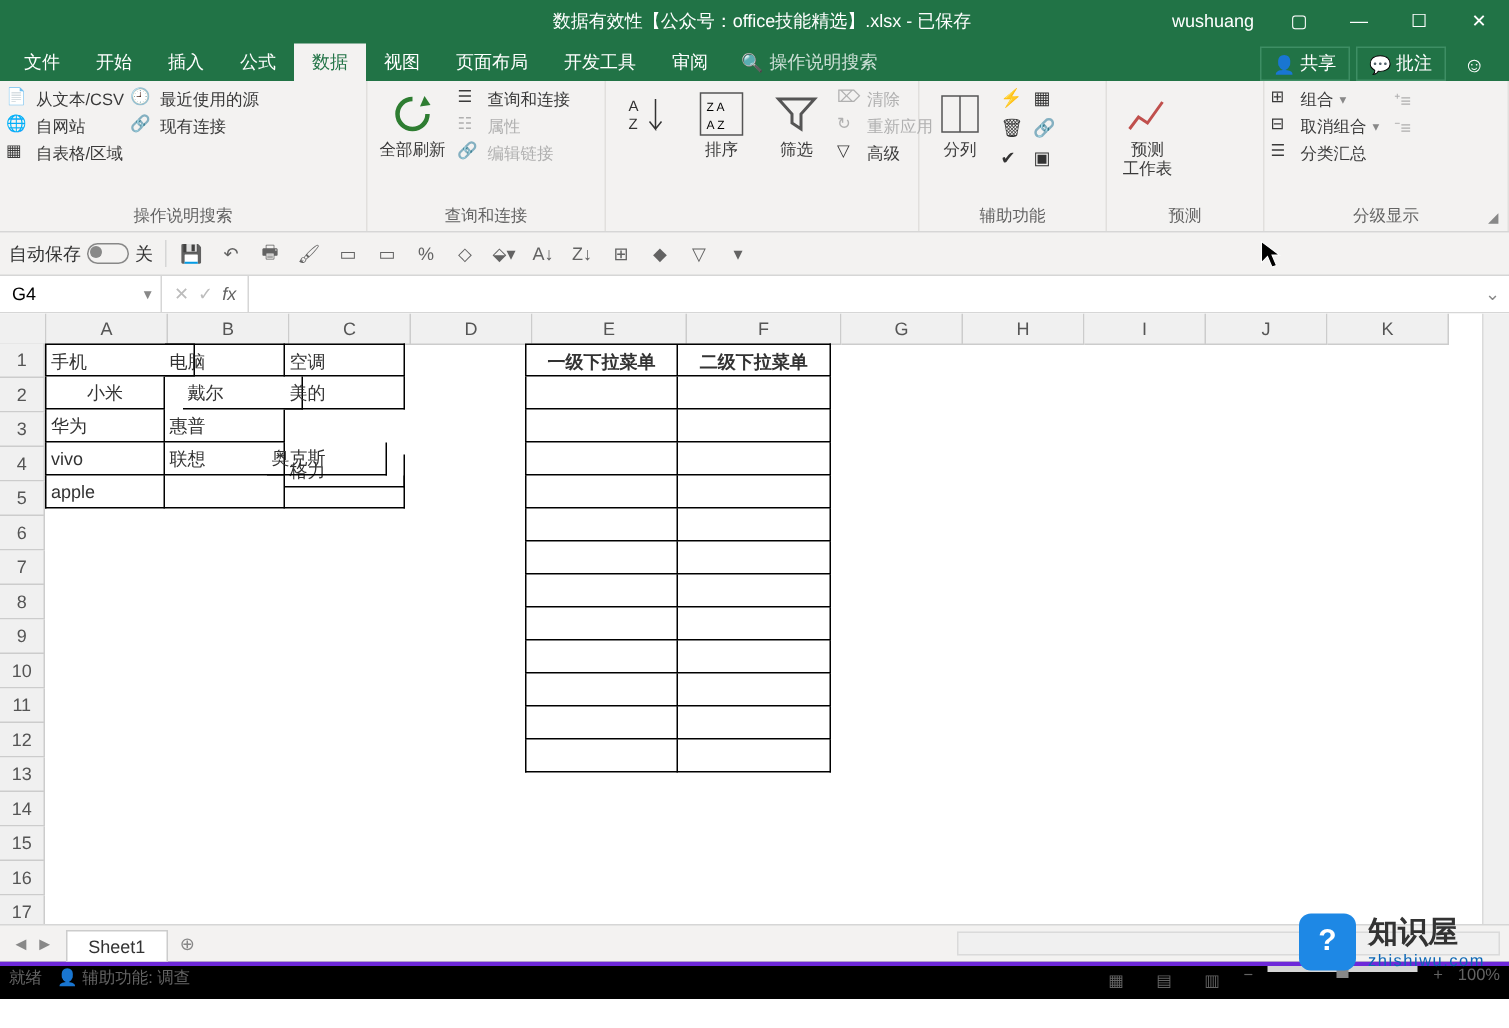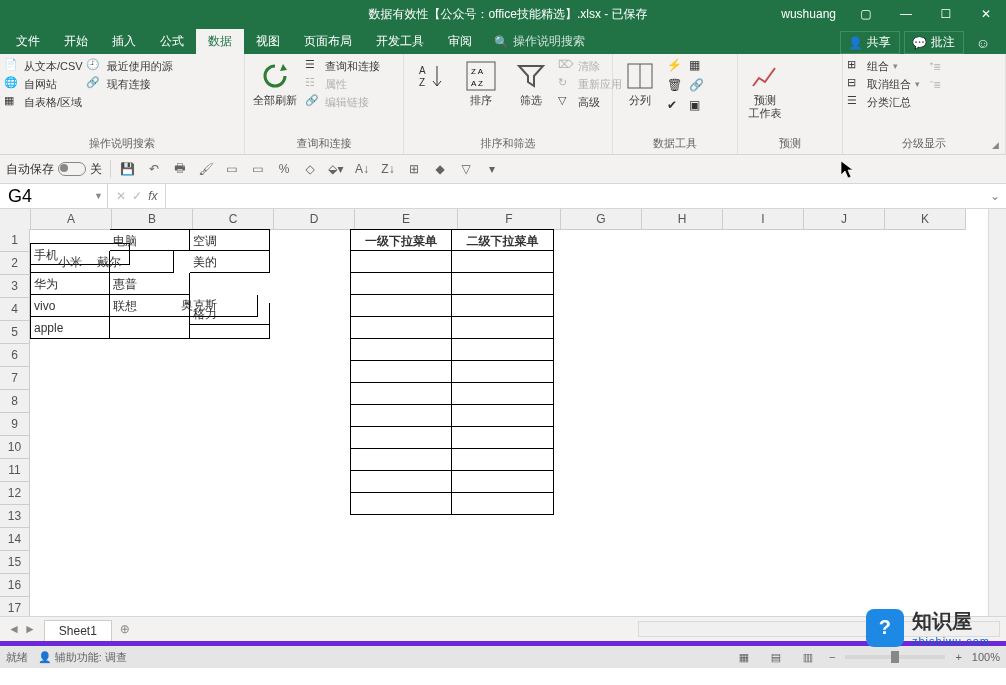--- a/index.html
+++ b/index.html
@@ -29,21 +29,21 @@
 .stack .row.disabled{color:#b0b0b0}
 .ico{display:inline-block;width:16px;height:16px;vertical-align:middle}
 .qat{height:28px;background:#f3f2f1;border-bottom:1px solid #d6d6d6;display:flex;align-items:center;padding:0 6px;gap:8px}
 .qat .toggle{display:flex;align-items:center;gap:4px}
 .pill{width:26px;height:12px;border:1px solid #888;border-radius:7px;position:relative}
 .pill .dot{width:8px;height:8px;border-radius:50%;background:#888;position:absolute;top:1px;left:1px}
 .qat .sep{width:1px;height:18px;background:#d6d6d6}
 .qat .qbtn{width:18px;height:18px;display:flex;align-items:center;justify-content:center;color:#636363}
 .fbar{height:24px;border-bottom:1px solid #d6d6d6;display:flex;align-items:stretch}
 .namebox{width:95px;border-right:1px solid #d6d6d6;display:flex;align-items:center;padding:0 6px;position:relative}
-.namebox input{border:0;width:60px;font-size:18px;outline:none;background:transparent}
+.namebox input{border:0;width:60px;font-size:12px;outline:none;background:transparent}
 .namebox .dd{position:absolute;right:4px;color:#888;font-size:9px}
 .fx-btns{display:flex;align-items:center;gap:6px;padding:0 8px;border-right:1px solid #d6d6d6;color:#bcbcbc}
 .fx-input{flex:1;display:flex;align-items:center;padding:0 4px;position:relative}
 .fx-input .exp{position:absolute;right:6px;color:#888}
 .grid-area{position:relative;height:407px;overflow:hidden;background:#fff}
 .colheads{display:flex;position:absolute;top:0;left:0;right:0;height:20px}
 .corner{width:30px;height:20px;background:#f0f0f0;border-right:1px solid #ccc;border-bottom:1px solid #ccc}
 .ch{height:20px;background:#f0f0f0;border-right:1px solid #ccc;border-bottom:1px solid #ccc;text-align:center;line-height:20px;font-size:12px;color:#555}
 .rowheads{position:absolute;top:20px;left:0;width:30px}
 .rh{height:22px;background:#f0f0f0;border-right:1px solid #ccc;border-bottom:1px solid #ccc;text-align:center;line-height:22px;font-size:12px;color:#555}
@@ -53,21 +53,21 @@
 .cell.border-b{border-bottom:1px solid #000}
 .cell.border-t{border-top:1px solid #000}
 .cell.border-l{border-left:1px solid #000}
 .cell.bold{font-weight:700;text-align:center}
 .vscroll{position:absolute;right:0;top:0;bottom:0;width:17px;background:#f0f0f0;border-left:1px solid #dadada}
 .sheet-tabs{height:24px;border-top:1px solid #d6d6d6;display:flex;align-items:center;background:#f3f2f1;position:relative}
 .sheet-tabs .nav{display:flex;gap:4px;padding:0 8px;color:#888}
 .sheet-tabs .stab{background:#fff;border:1px solid #ccc;border-bottom:0;padding:3px 14px;font-size:12px;position:relative;top:1px}
 .sheet-tabs .add{padding:0 8px;color:#888}
 .sheet-tabs .scroll-h{flex:1;margin:0 6px;height:14px;border:1px solid #dadada;background:#f0f0f0;position:relative;max-width:360px;margin-left:auto}
-.statusbar{height:22px;background:#e5e5e5;border-top:5px solid #6d28d9;display:flex;align-items:center;font-size:11px;color:#636363;padding:0 6px;gap:10px}
+.statusbar{height:22px;background:#000000;border-top:3px solid #6d28d9;display:flex;font-size:11px;color:#636363;padding:0 6px;gap:10px}
 .statusbar .spacer{flex:1}
 .statusbar .view-btn{width:20px;height:16px;border:1px solid transparent;display:inline-flex;align-items:center;justify-content:center}
 .statusbar .zoom-slider{width:100px;height:4px;background:#d6d6d6;position:relative}
 .statusbar .zoom-slider .h{position:absolute;width:8px;height:12px;background:#888;top:-4px;left:46px}
 .watermark{position:absolute;right:6px;bottom:32px;display:flex;align-items:center;gap:8px;padding:6px 10px}
 .watermark .logo{width:38px;height:38px;background:#1e88e5;border-radius:8px;display:flex;align-items:center;justify-content:center;color:#fff;font-size:20px;font-weight:bold}
 .watermark .txt .l1{font-size:20px;font-weight:700;color:#333}
 .watermark .txt .l2{font-size:11px;color:#0b66b5;letter-spacing:1px}
 .cursor{position:absolute;top:106px;left:840px;width:14px;height:20px;pointer-events:none}
 svg{display:block}
@@ -215,21 +215,20 @@
         <div class="row disabled">
             <span class="ico">↻</span>
             <span>重新应用</span>
           </div>
         <div class="row">
             <span class="ico">▽</span>
             <span>高级</span>
           </div>
       </div>
     </div>
-    <div class="label">排序和筛选</div>
   </div>
 
   <div class="ribbon-group" style="width:116px">
     <div class="body">
       <div class="rbtn big">
           <span class="ico">
             <svg viewBox="0 0 32 32">
               <rect x="4" y="4" width="24" height="24" fill="none" stroke="#555"></rect>
               <path d="M16 4v24" stroke="#555"></path>
             </svg>
@@ -244,21 +243,21 @@
         <div style="display:flex;gap:6px">
           <span class="ico">🗑</span>
           <span class="ico">🔗</span>
         </div>
         <div style="display:flex;gap:6px">
           <span class="ico">✔</span>
           <span class="ico">▣</span>
         </div>
       </div>
     </div>
-    <div class="label">数据工具</div>
+    <div class="label">辅助功能</div>
   </div>
 
   <div class="ribbon-group" style="width:96px">
     <div class="body">
       <div class="rbtn big">
           <span class="ico">
             <svg viewBox="0 0 32 32">
               <path d="M4 26l6-8 6 4 10-14" fill="none" stroke="#c0504d" stroke-width="2"></path>
             </svg>
           </span>
@@ -371,27 +370,27 @@
       <div class="rh">10</div>
       <div class="rh">11</div>
       <div class="rh">12</div>
       <div class="rh">13</div>
       <div class="rh">14</div>
       <div class="rh">15</div>
       <div class="rh">16</div>
       <div class="rh">17</div>
     </div>
   <div class="cells" id="cells">
-      <div class="cell border-r border-b border-t border-l" style="left: 0px; top: 14px; width: 100px;">手机</div>
+      <div class="cell border-r border-b border-t border-l" style="left: 0px; top: 0px; width: 100px;">手机</div>
       <div class="cell border-r border-b border-l" style="left: 0px; top: 22px; width: 80px; text-align: center;">小米</div>
       <div class="cell border-r border-b border-l" style="left: 0px; top: 44px; width: 80px;">华为</div>
       <div class="cell border-r border-b border-l" style="left: 0px; top: 66px; width: 80px;">vivo</div>
       <div class="cell border-r border-b border-l" style="left: 0px; top: 88px; width: 80px;">apple</div>
       <div class="cell border-r border-b border-t" style="left: 80px; top: 0px; width: 80px;">电脑</div>
-      <div class="cell border-r border-b" style="left: 64px; top: 22px; width: 80px;">戴尔</div>
+      <div class="cell border-r border-b" style="left: 92px; top: 22px; width: 80px;">戴尔</div>
       <div class="cell border-r border-b" style="left: 80px; top: 44px; width: 80px;">惠普</div>
       <div class="cell border-r border-b" style="left: 80px; top: 66px; width: 80px;">联想</div>
       <div class="cell border-r border-b" style="left: 80px; top: 88px; width: 80px;"></div>
       <div class="cell border-r border-b border-t" style="left: 160px; top: 0px; width: 80px;">空调</div>
       <div class="cell border-r border-b" style="left: 160px; top: 22px; width: 80px;">美的</div>
       <div class="cell border-r border-b" style="left: 160px; top: 44px; width: 80px; margin-top: 30px;">格力</div>
       <div class="cell border-r border-b" style="left: 148px; top: 66px; width: 80px; font-family: Liberation Mono, monospace;">奥克斯</div>
       <div class="cell border-r border-b" style="left: 160px; top: 88px; width: 80px;"></div>
       <div class="cell border-r border-b border-t bold border-l" style="left: 320px; top: 0px; width: 102px;">一级下拉菜单</div>
       <div class="cell border-r border-b border-l" style="left: 320px; top: 22px; width: 102px;"></div>

